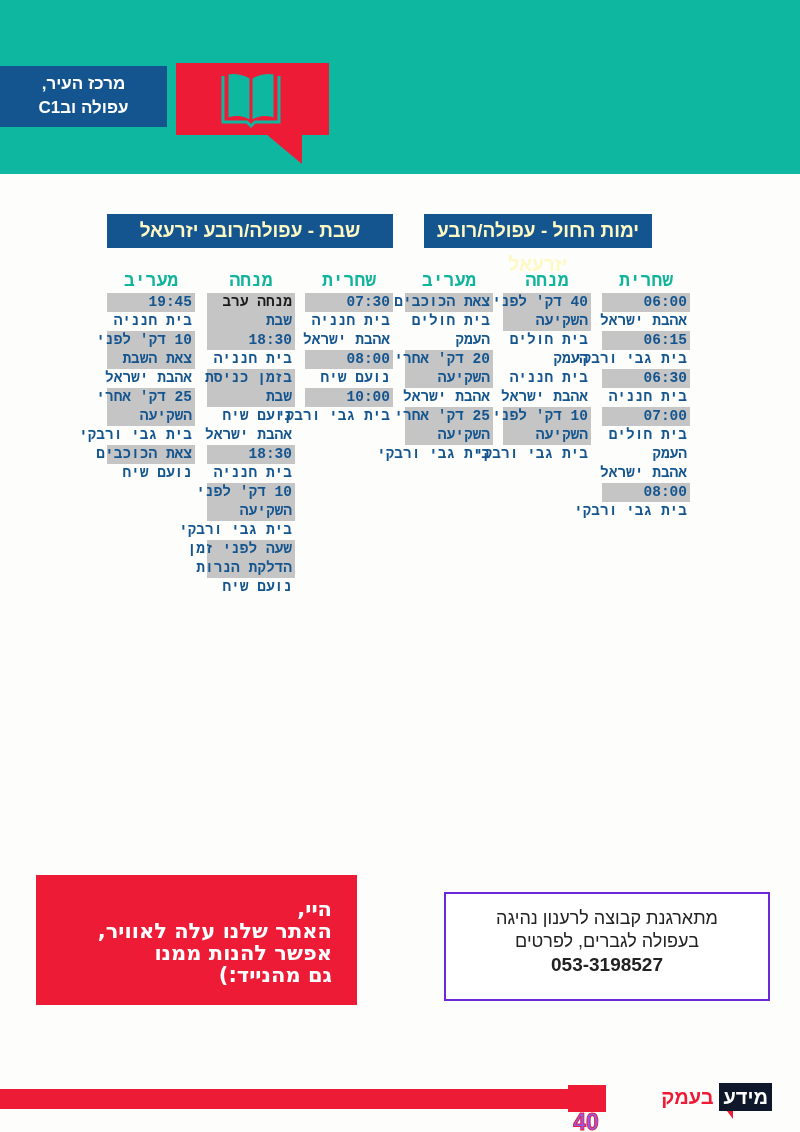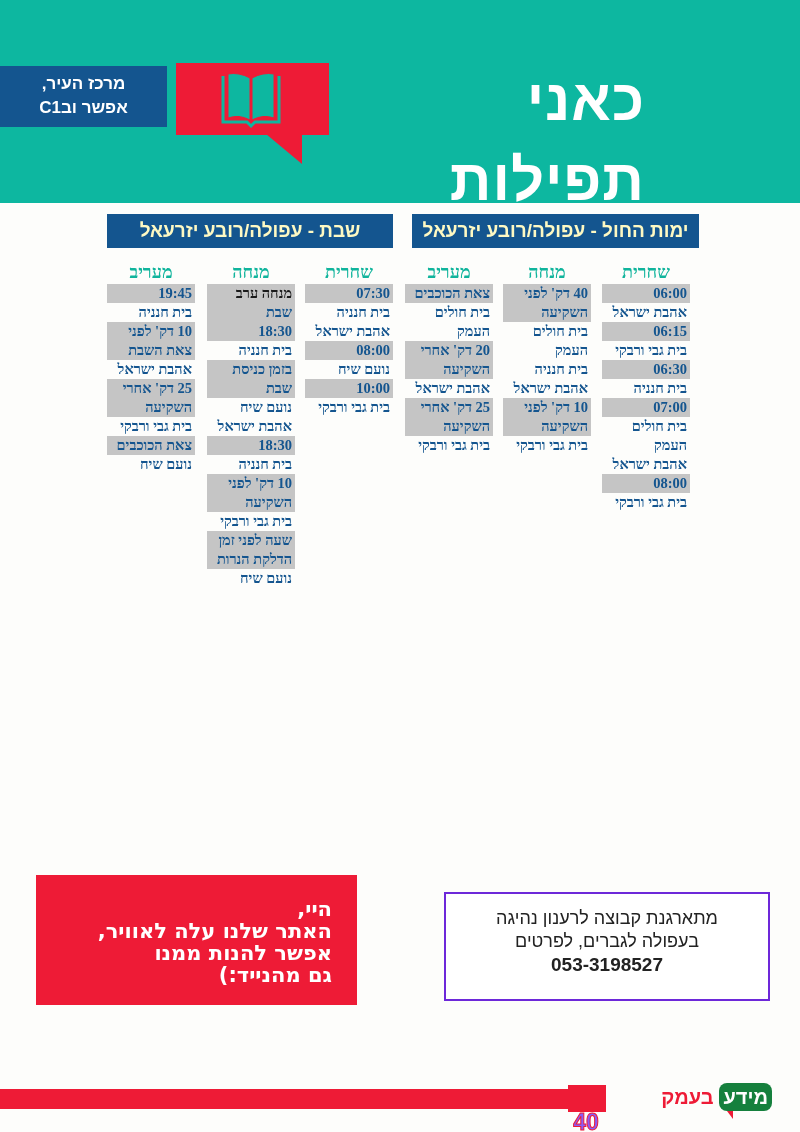--- a/index.html
+++ b/index.html
@@ -1,58 +1,57 @@
 <!DOCTYPE html>
 <html><head>
 <meta charset="utf-8">
 <style>
   html, body { margin:0; padding:0; }
   body { width:800px; height:1132px; background:#fdfdfb; position:relative; overflow:hidden; font-family:"DejaVu Sans", sans-serif; }
-  .header { position:absolute; left:0; top:0; width:800px; height:203px; background:#0db7a0; }
+  .header { position:absolute; left:0; top:0; width:800px; height:174px; background:#0db7a0; }
   .region-box { position:absolute; left:0; top:66px; width:167px; height:61px; background:#14558f; color:#fff; direction:rtl; text-align:center; font-weight:bold; font-size:17px; line-height:24px; padding-top:6px; box-sizing:border-box; font-family:"Liberation Sans", sans-serif; }
   .bubble { position:absolute; left:176px; top:63px; width:153px; height:72px; background:#ee1b36; }
   .bubble-tail2 { position:absolute; left:266px; top:134px; width:36px; height:30px; background:#ee1b36; clip-path:polygon(0 0, 100% 0, 100% 100%); }
   .book-icon { position:absolute; left:219px; top:70px; width:64px; height:60px; }
   .title { position:absolute; left:335px; top:60px; width:310px; height:80px; color:#fff; font-weight:bold; font-size:58px; line-height:80px; direction:rtl; text-align:right; font-family:"Liberation Sans", sans-serif; letter-spacing:1px; }
   .section-head { position:absolute; top:214px; height:34px; background:#14558f; color:#fef9c3; font-weight:bold; font-size:19px; line-height:34px; direction:rtl; text-align:center; font-family:"Liberation Sans", sans-serif; }
-  .col { position:absolute; top:260px; width:88px; direction:rtl; font-family:Liberation Serif, serif; }
+  .col { position:absolute; top:269px; width:88px; direction:rtl; font-family:Liberation Mono, monospace; }
   .col-title { height:24px; line-height:24px; text-align:center; color:#10b49c; font-size:18px; font-weight:bold; }
   .cell { height:19px; line-height:19px; font-size:14.5px; font-weight:bold; color:#14558f; text-align:right; padding-right:3px; white-space:nowrap; box-sizing:border-box; }
   .cell.hl { background:#c5c5c5; }
   .cell.dark { color:#1a1a1a; }
   .msg-box { position:absolute; left:30px; top:875px; width:321px; height:130px; background:#ee1b36; color:#fff; direction:rtl; font-weight:bold; font-size:21px; line-height:22px; text-align:right; padding:23px 25px 0 0; box-sizing:border-box; font-family:"DejaVu Sans", sans-serif;margin-left:6px; }
   .info-box { position:absolute; left:444px; top:892px; width:326px; height:109px; border:2px solid #6d28d9; background:#fff; direction:rtl; text-align:center; color:#222; font-size:18px; line-height:23px; padding-top:13px; box-sizing:border-box; font-family:"Liberation Sans", sans-serif; }
   .info-box .phone { font-weight:bold; font-size:19px; }
   .footer-bar { position:absolute; left:0; top:1089px; width:598px; height:20px; background:#ee1b36; }
   .page-num { position:absolute; left:571px; top:1107px; width:30px; height:30px; color:#8b5cf6; font-weight:bold; font-size:23px; line-height:30px; text-align:center; font-family:"Liberation Sans", sans-serif; -webkit-text-stroke:1px #ee1b36; }
   .page-num-box { position:absolute; left:568px; top:1085px; width:38px; height:27px; background:#ee1b36; }
   .brand { position:absolute; left:612px; top:1083px; width:160px; height:30px; direction:rtl; font-family:"Liberation Sans", sans-serif; font-weight:bold; font-size:20px; line-height:28px; }
-  .brand-a { display:inline-block; background:#15803d; color:#fff; padding:0 4px; height:28px; position:relative;border-radius:8px; }
+  .brand-a { display:inline-block; background:#0f172a; color:#fff; padding:0 4px; height:28px; position:relative; }
   .brand-a:after { content:""; position:absolute; left:8px; bottom:-8px; border-left:6px solid transparent; border-right:0 solid transparent; border-top:8px solid #ee1b36; }
   .brand-b { display:inline-block; color:#ee1b36; padding:0 6px; }
 </style>
 </head>
 <body>
 
 <div class="header">
   <div class="region-box">
     <div>מרכז העיר,</div>
-    <div>אפשר ובC1</div>
+    <div>עפולה ובC1</div>
   </div>
   <div class="bubble"></div>
   <div class="bubble-tail2"></div>
   <svg class="book-icon" viewBox="0 0 64 60">
     <path d="M4 6 L4 52 L28 52 L32 56 L36 52 L60 52 L60 6" fill="none" stroke="#0db7a0" stroke-width="3"></path>
     <path d="M9 4 Q20 2 31 8 L31 50 Q20 44 9 48 Z" fill="#0db7a0" stroke="#ee1b36" stroke-width="1"></path>
     <path d="M55 4 Q44 2 33 8 L33 50 Q44 44 55 48 Z" fill="#0db7a0" stroke="#ee1b36" stroke-width="1"></path>
   </svg>
-  <div class="title">כאני תפילות</div>
 </div>
 
-<div class="section-head" style="left:412px; width:287px;">ימות החול - עפולה/רובע יזרעאל</div>
+<div class="section-head" style="left:424px; width:228px;">ימות החול - עפולה/רובע יזרעאל</div>
 <div id="weekday-cols">
     <div class="col" style="left: 602px;">
       <div class="col-title">שחרית</div>
       <div class="cell hl">06:00</div>
       <div class="cell">אהבת ישראל</div>
       <div class="cell hl">06:15</div>
       <div class="cell">בית גבי ורבקי</div>
       <div class="cell hl">06:30</div>
       <div class="cell">בית חנניה</div>
       <div class="cell hl">07:00</div>

